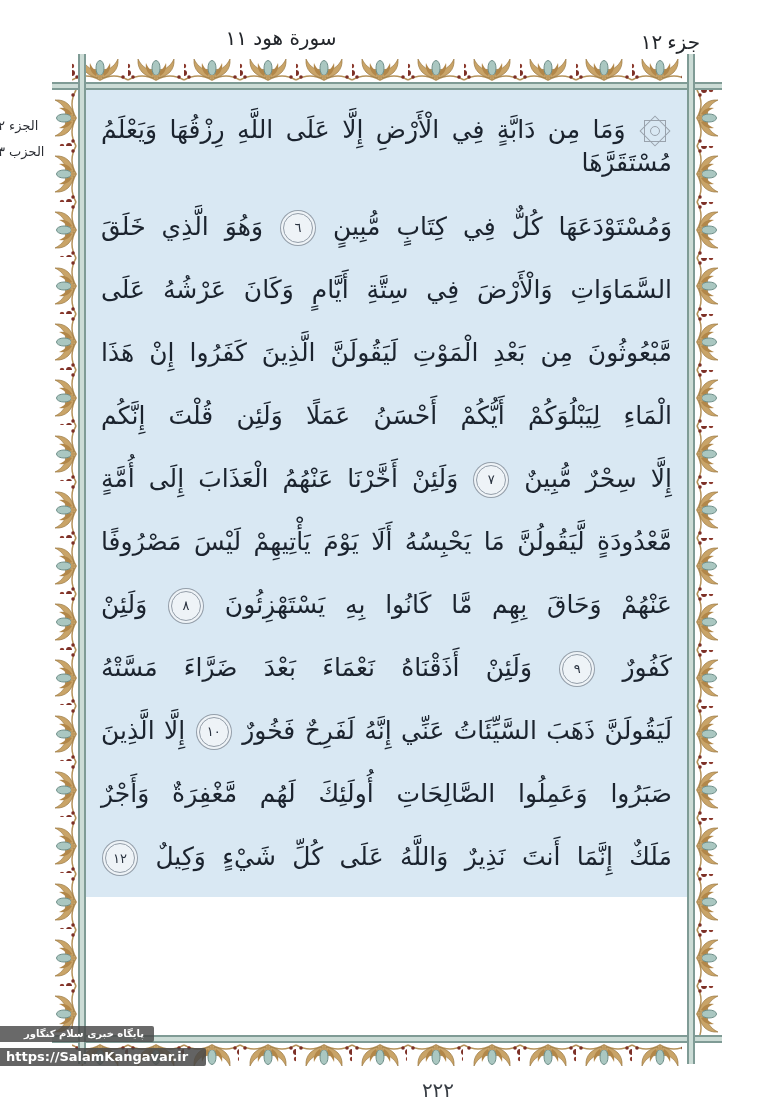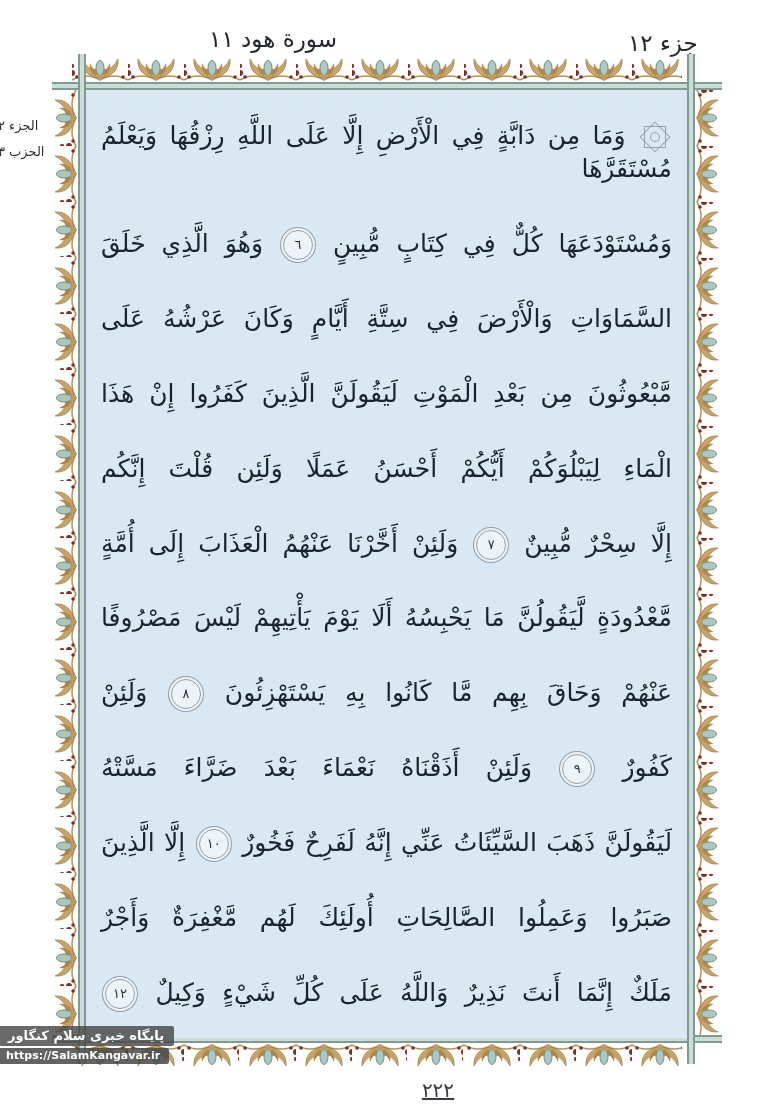--- a/index.html
+++ b/index.html
@@ -3,25 +3,25 @@
 <meta charset="utf-8">
 <style>
   html,body{margin:0;padding:0;}
   body{
     width:768px;height:1118px;position:relative;overflow:hidden;
     background:#ffffff;
     font-family:"DejaVu Sans",sans-serif;
   }
   
   .hdr{
-    position:absolute;color:#23262b;font-size:23px;white-space:nowrap;
+    position:absolute;color:#23262b;font-size:20px;white-space:nowrap;
     direction:rtl;
   }
   .hdr-surah{left:225px;top:26px;width:112px;text-align:center;}
-  .hdr-juz{left:628px;top:30px;width:72px;text-align:left;}
+  .hdr-juz{left:628px;top:30px;width:72px;text-align:right;font-family:Liberation Serif, serif;}
   
   .margin-note{
     position:absolute;left:-9px;color:#2a2d33;font-size:13px;
     direction:rtl;white-space:nowrap;
   }
   .mn-juz{top:118px;}
   .mn-hizb{top:144px;}
   
   .rail{position:absolute;}
   .rail-h{height:8px;background:linear-gradient(180deg,#7f9b95 0,#7f9b95 2px,#ccdcd6 2px,#ccdcd6 6px,#7f9b95 6px,#7f9b95 8px);}
@@ -32,21 +32,21 @@
   .rail-right{left:687px;top:54px;height:1010px;}
   
   .band{position:absolute;}
   .band svg{display:block;}
   .band-top{left:72px;top:56px;width:610px;height:26px;}
   .band-bottom{left:72px;top:1043px;width:610px;height:26px;}
   .band-left{left:52px;top:90px;width:26px;height:945px;}
   .band-right{left:695px;top:90px;width:26px;height:945px;}
   
   .panel{
-    position:absolute;left:86px;top:90px;width:601px;height:948px;
+    position:absolute;left:86px;top:90px;width:601px;height:807px;
     background:#d9e8f3;
   }
   .qlines{
     display:flex;flex-direction:column;justify-content:space-around;
     height:100%;box-sizing:border-box;padding:8px 15px;
     direction:rtl;
   }
   .qline{
     text-align:justify;text-align-last:justify;
     font-size:25px;color:#1b232e;line-height:1.35;
@@ -68,32 +68,32 @@
   .hizb::before,.hizb::after{
     content:"";position:absolute;inset:4px;border:1.5px solid #99a2ac;
   }
   .hizb::after{transform:rotate(45deg);}
   .hizb .hizb-core{
     position:absolute;inset:10px;border:1px solid #99a2ac;border-radius:50%;
   }
   
   .wm1{
     position:absolute;left:0;top:1026px;z-index:5;
-    background:rgba(72,72,72,.82);color:#fff;font-size:13px;font-weight:bold;
-    padding:2px 10px 3px 8px;border-radius:0 2px 2px 0;direction:rtl;white-space:nowrap;
+    background:rgba(72,72,72,.82);color:#fff;font-size:10px;font-weight:bold;
+    padding:2px 10px 3px 24px;border-radius:0 2px 2px 0;direction:rtl;white-space:nowrap;
   }
   .wm2{
     position:absolute;left:0;top:1048px;z-index:5;
-    background:rgba(72,72,72,.85);color:#fff;font-size:11px;font-weight:bold;
-    padding:1px 9px 2px 6px;border-radius:0 2px 2px 0;direction:ltr;white-space:nowrap;
+    background:rgba(72,72,72,.85);color:#fff;font-size:13px;font-weight:bold;
+    padding:1px 18px 2px 6px;border-radius:0 2px 2px 0;direction:ltr;white-space:nowrap;
   }
   
   .pagenum{
     position:absolute;left:398px;top:1078px;width:80px;text-align:center;
-    font-size:20px;color:#373c43;text-decoration:underline;
+    font-size:20px;color:#373c43;
   }
 </style>
 </head>
 <body>
 
 <svg width="0" height="0" style="position:absolute" aria-hidden="true">
   <defs>
     <g id="bmotif">
       <path d="M0 24 Q14 16 28 24 Q42 16 56 24" fill="none" stroke="#b5925a" stroke-width="1.6"></path>
       <path d="M26 22 C16 20 9 14 10 3 C14 11 20 15 27 13 Z" fill="#c9a468" stroke="#8f6b33" stroke-width="0.6"></path>

